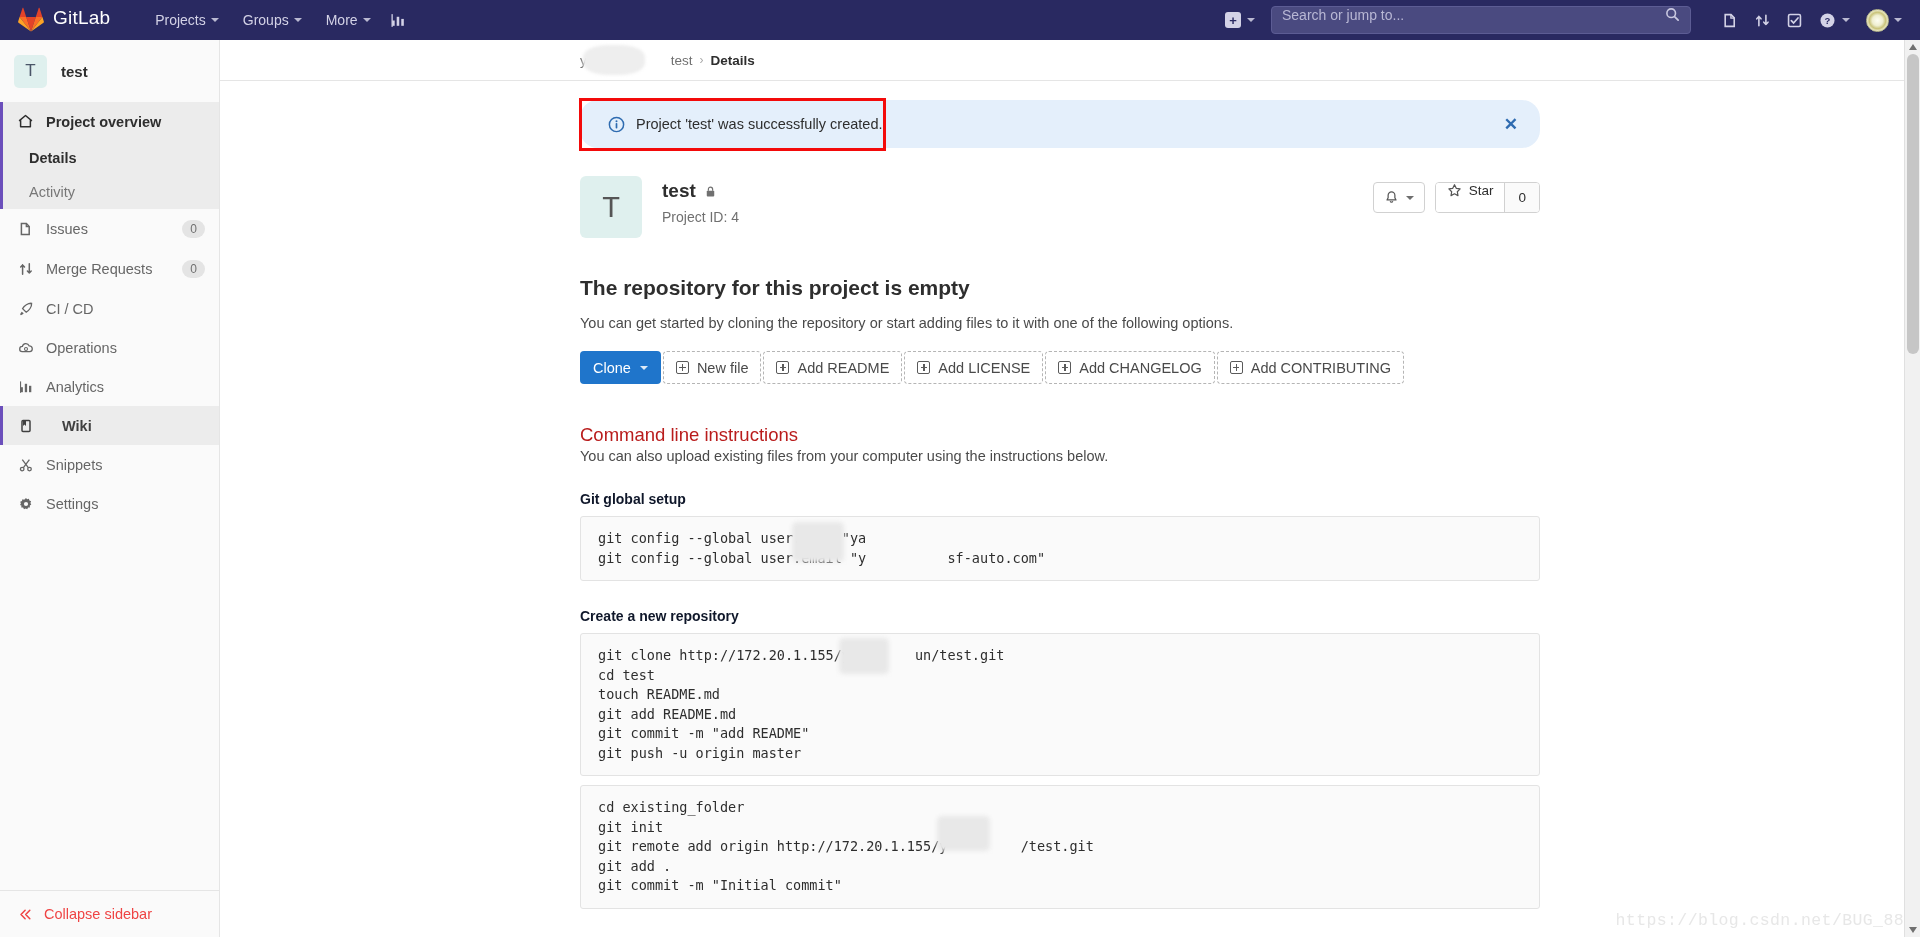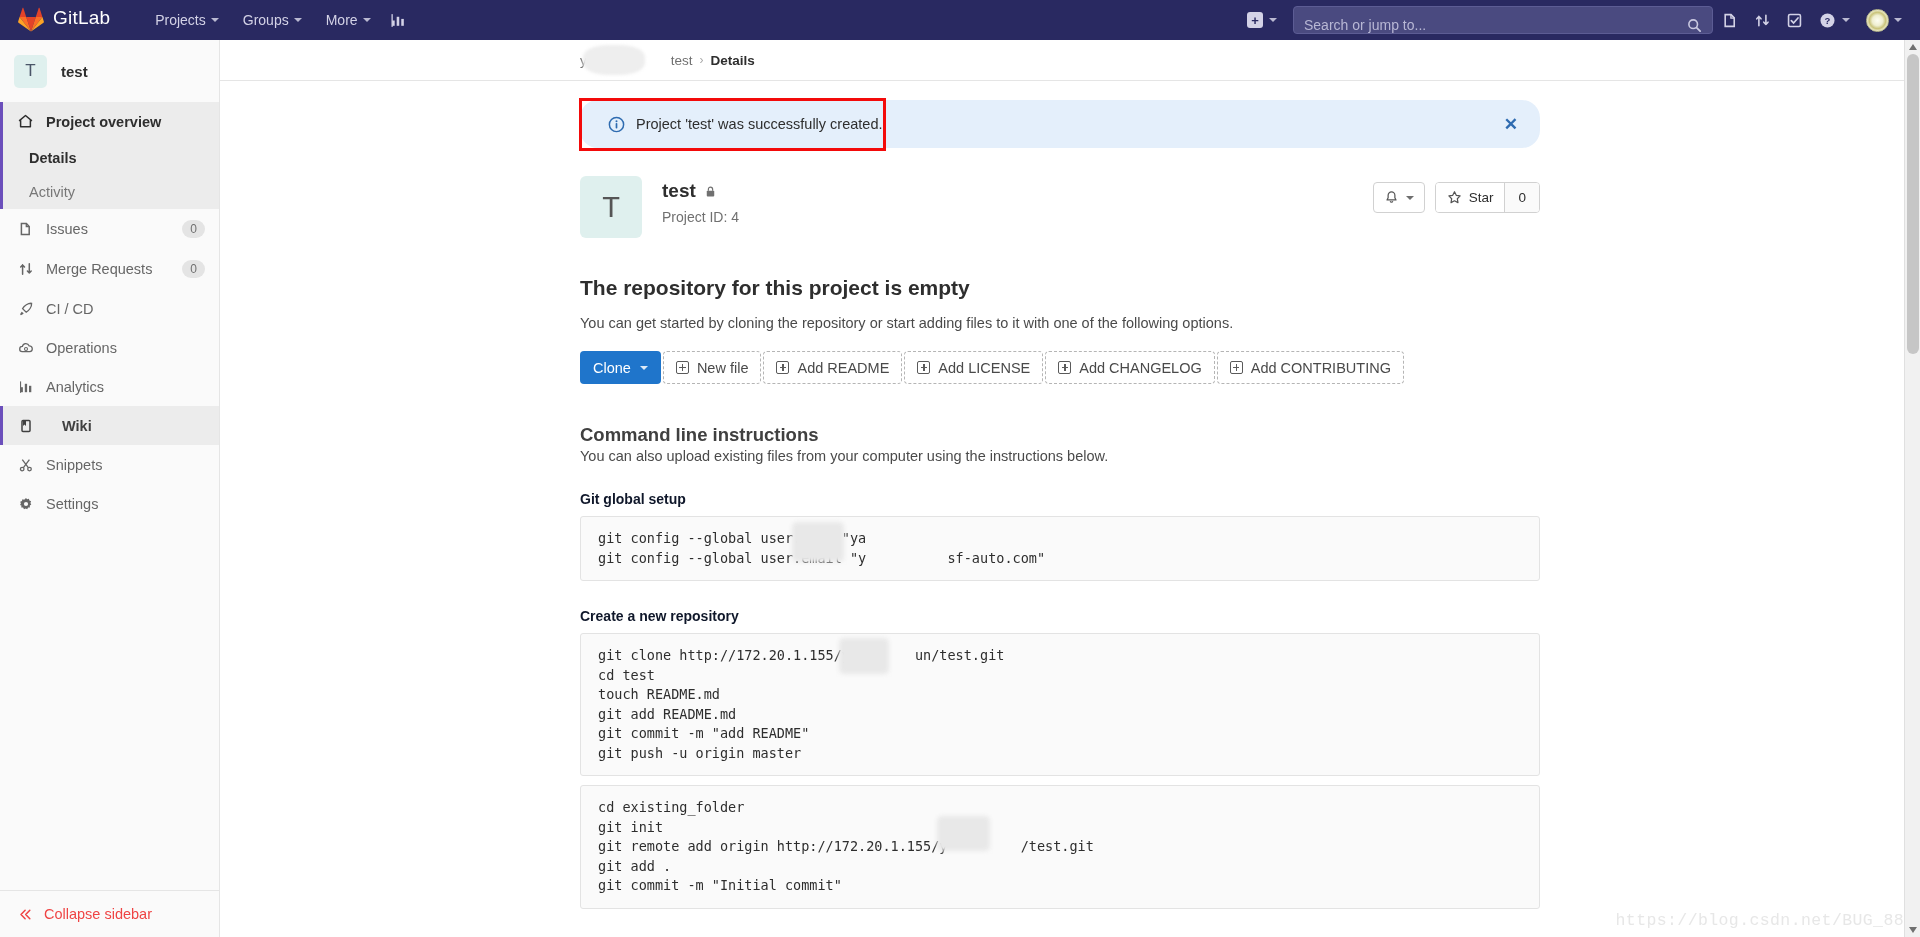--- a/index.html
+++ b/index.html
@@ -32,22 +32,22 @@
   }
   .topbar-right { margin-left: auto; display: flex; align-items: center; gap: 2px; padding-right: 12px; }
   .plus-box {
     width: 16px; height: 16px; background: #d3d2e6; border-radius: 3px;
     display: flex; align-items: center; justify-content: center;
     color: #292961; font-size: 13px; line-height: 1; font-weight: bold;
   }
   .plus-wrap { display:flex; align-items:center; gap:6px; padding: 6px 8px; border-radius:3px; cursor:pointer; color:#d3d2e6;}
   #search-box {
     width: 420px; height: 28px; background: #4a4a80; border: 1px solid #5c5c94;
-    border-radius: 4px; display: flex; align-items: flex-end; padding: 0 10px;
-    margin-left: 6px; margin-right: 0; position: relative; cursor: text;
+    border-radius: 4px; display: flex; align-items: flex-start; padding: 0 10px;
+    margin-left: 6px; margin-right: 22px; position: relative; cursor: text;
   }
   #search-box input {
     flex: 1; background: transparent; border: 0; outline: 0;
     color: #fff; font-size: 14px; font-family: inherit;
   }
   #search-box input::placeholder { color: #b8b7d4; }
   .search-glass { color:#c9c8e0; }
   .avatar-nav {
     width: 23px; height: 23px; border-radius: 50%;
     background: radial-gradient(circle at 50% 50%, #fdfdf2 0%, #efeed0 35%, #c9c37a 55%, #f7f6e4 75%, #d9d4a0 100%);
@@ -144,21 +144,21 @@
   .proj-title-row { display: flex; align-items: center; gap: 8px; }
   .proj-title { font-size: 19px; font-weight: bold; color: #2e2e2e; }
   .proj-id { font-size: 14px; color: #707070; margin-top: 7px; }
   .proj-actions { margin-left: auto; display: flex; align-items: center; gap: 10px; padding-top: 6px;}
   .btn-outline {
     border: 1px solid #d1d1d1; border-radius: 4px; background: #fff;
     height: 31px; display: flex; align-items: center; padding: 0 10px;
     font-size: 13.5px; color: #2e2e2e; cursor: pointer; gap: 7px;
   }
   .star-group { display: flex; align-items: stretch; border: 1px solid #d1d1d1; border-radius: 4px; overflow: hidden; height: 31px; }
-  .star-left { display: flex; align-items: center; gap: 7px; padding: 0 11px; font-size: 13.5px; color: #2e2e2e; cursor: pointer; background:#fff;}
+  .star-left { display: flex; gap: 7px; padding: 0 11px; font-size: 13.5px; color: #2e2e2e; cursor: pointer; background:#fff;}
   .star-count { display: flex; align-items: center; padding: 0 13px; font-size: 13.5px; color: #2e2e2e;
                 border-left: 1px solid #d1d1d1; background: #fafafa; cursor:pointer;}
 
   
   #empty-title { font-size: 21px; color: #2e2e2e; margin-top: 38px; font-weight: 600;}
   #empty-sub { font-size: 14.5px; color: #4a4a4a; margin-top: 15px; }
   #action-row { display: flex; align-items: center; gap: 2px; margin-top: 20px; }
   #clone-btn {
     background: #1f75cb; color: #fff; border-radius: 4px; height: 33px;
     display: flex; align-items: center; padding: 0 13px; gap: 9px;
@@ -173,21 +173,21 @@
     width: 13px; height: 13px; border: 1.4px solid #5a5a5a; border-radius: 2px;
     position: relative; flex: none;
   }
   .plus-sq::before, .plus-sq::after {
     content: ""; position: absolute; background: #5a5a5a;
   }
   .plus-sq::before { left: 2.3px; right: 2.3px; top: 5px; height: 1.4px; }
   .plus-sq::after { top: 2.3px; bottom: 2.3px; left: 5px; width: 1.4px; }
 
   
-  #cli-title { font-size: 18.5px; color: #404040; margin-top: 40px; font-weight: 700;}
+  #cli-title { font-size: 18.5px; color: #b91c1c; margin-top: 40px; font-weight: 400;}
   #cli-sub { font-size: 14.5px; color: #4a4a4a; margin-top: 2px; }
   .blk-label { font-size: 14px; color: #0f172a; font-weight: 600; margin-top: 27px; }
   .code-box {
     background: #fafafa; border: 1px solid #e3e3e3; border-radius: 3px;
     margin-top: 9px; padding: 12px 17px; position: relative;
   }
   .code-line {
     font-family: "DejaVu Sans Mono", "Liberation Mono", monospace;
     font-size: 13.5px; color: #2e2e2e; line-height: 19.5px; white-space: pre;
   }

